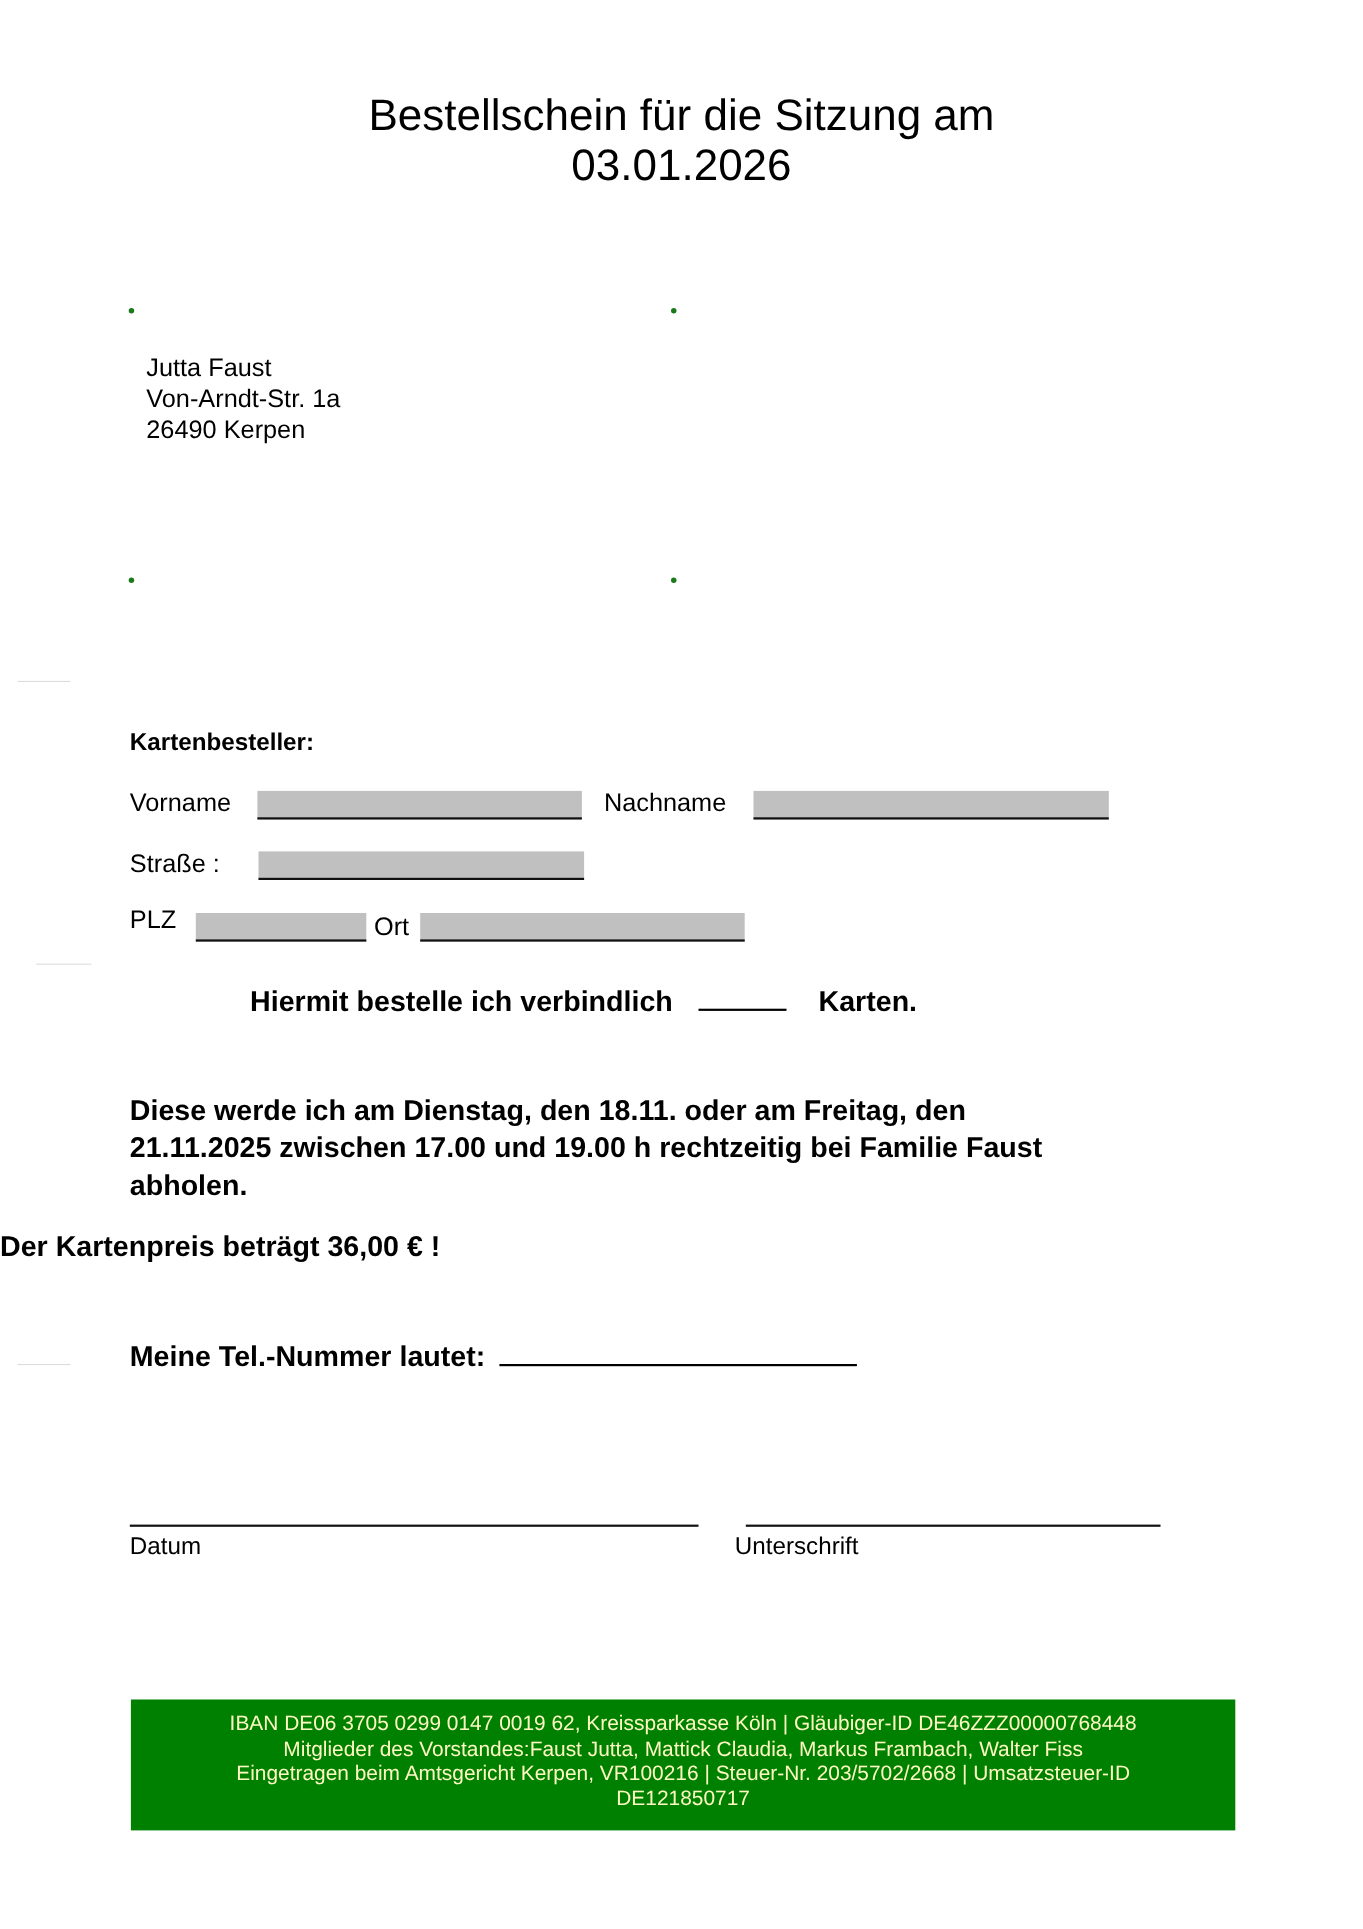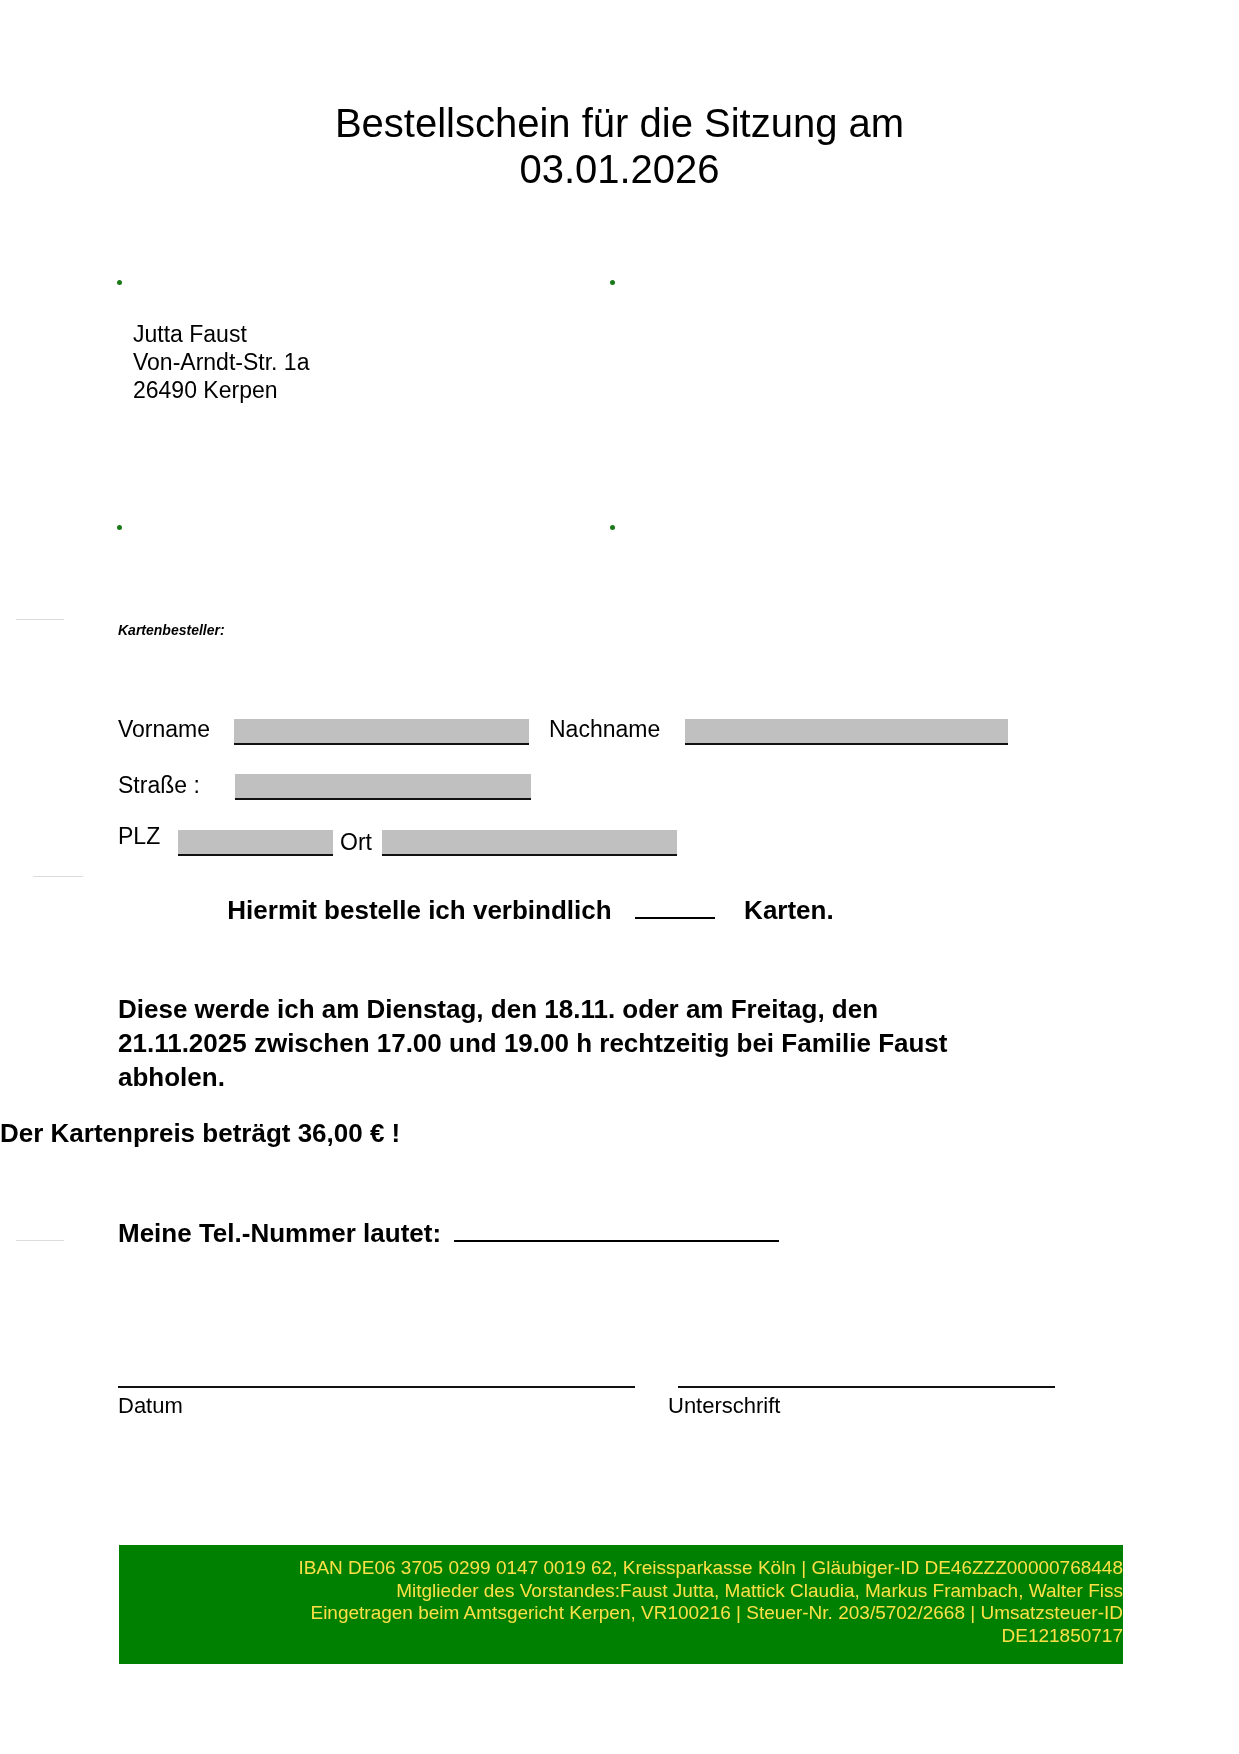--- a/index.html
+++ b/index.html
@@ -3,37 +3,37 @@
   <meta charset="utf-8">
   <style>
     html, body { margin: 0; padding: 0; background: #ffffff; }
     body {
       width: 1239px; height: 1754px; position: relative; overflow: hidden;
       font-family: "Liberation Sans", sans-serif; color: #000;
     }
     .abs { position: absolute; }
     .title {
       left: 0; width: 1239px; top: 82px; text-align: center;
-      font-size: 40px; line-height: 46px; margin-top: 18px;
+      font-size: 40px; line-height: 46px;
     }
     .dot { width: 5px; height: 5px; border-radius: 50%; background: #1a7a1a; }
     .address { left: 133px; top: 320px; font-size: 23px; line-height: 28px; }
     .fold { height: 1px; background: #dcdcdc; }
-    .section-label { left: 118px; top: 622px; font-size: 14px; font-weight: bold; font-style: italic; }
+    .section-label { left: 118px; top: 662px; font-size: 22px; font-weight: bold; }
     .lbl { font-size: 23px; line-height: 28px; }
     .field {
       height: 26px; background: #c0c0c0; border-bottom: 2px solid #111;
       box-sizing: border-box;
     }
     .bold-line { font-size: 26px; font-weight: bold; line-height: 34px; }
     .blank { display: inline-block; border-bottom: 2px solid #000; vertical-align: baseline; height: 22px; }
     .sigline { height: 2px; background: #111; }
     .footer {
       left: 119px; top: 1545px; width: 1004px; height: 119px;
-      background: #008000; color: #fde047; text-align: right;
+      background: #008000; color: #fef9c3; text-align: center;
       font-size: 19px; line-height: 22.5px; padding-top: 12px; box-sizing: border-box;
     }
   </style>
 </head>
 <body>
 
 <div class="abs title">
   <div>Bestellschein für die Sitzung am</div>
   <div>03.01.2026</div>
 </div>

